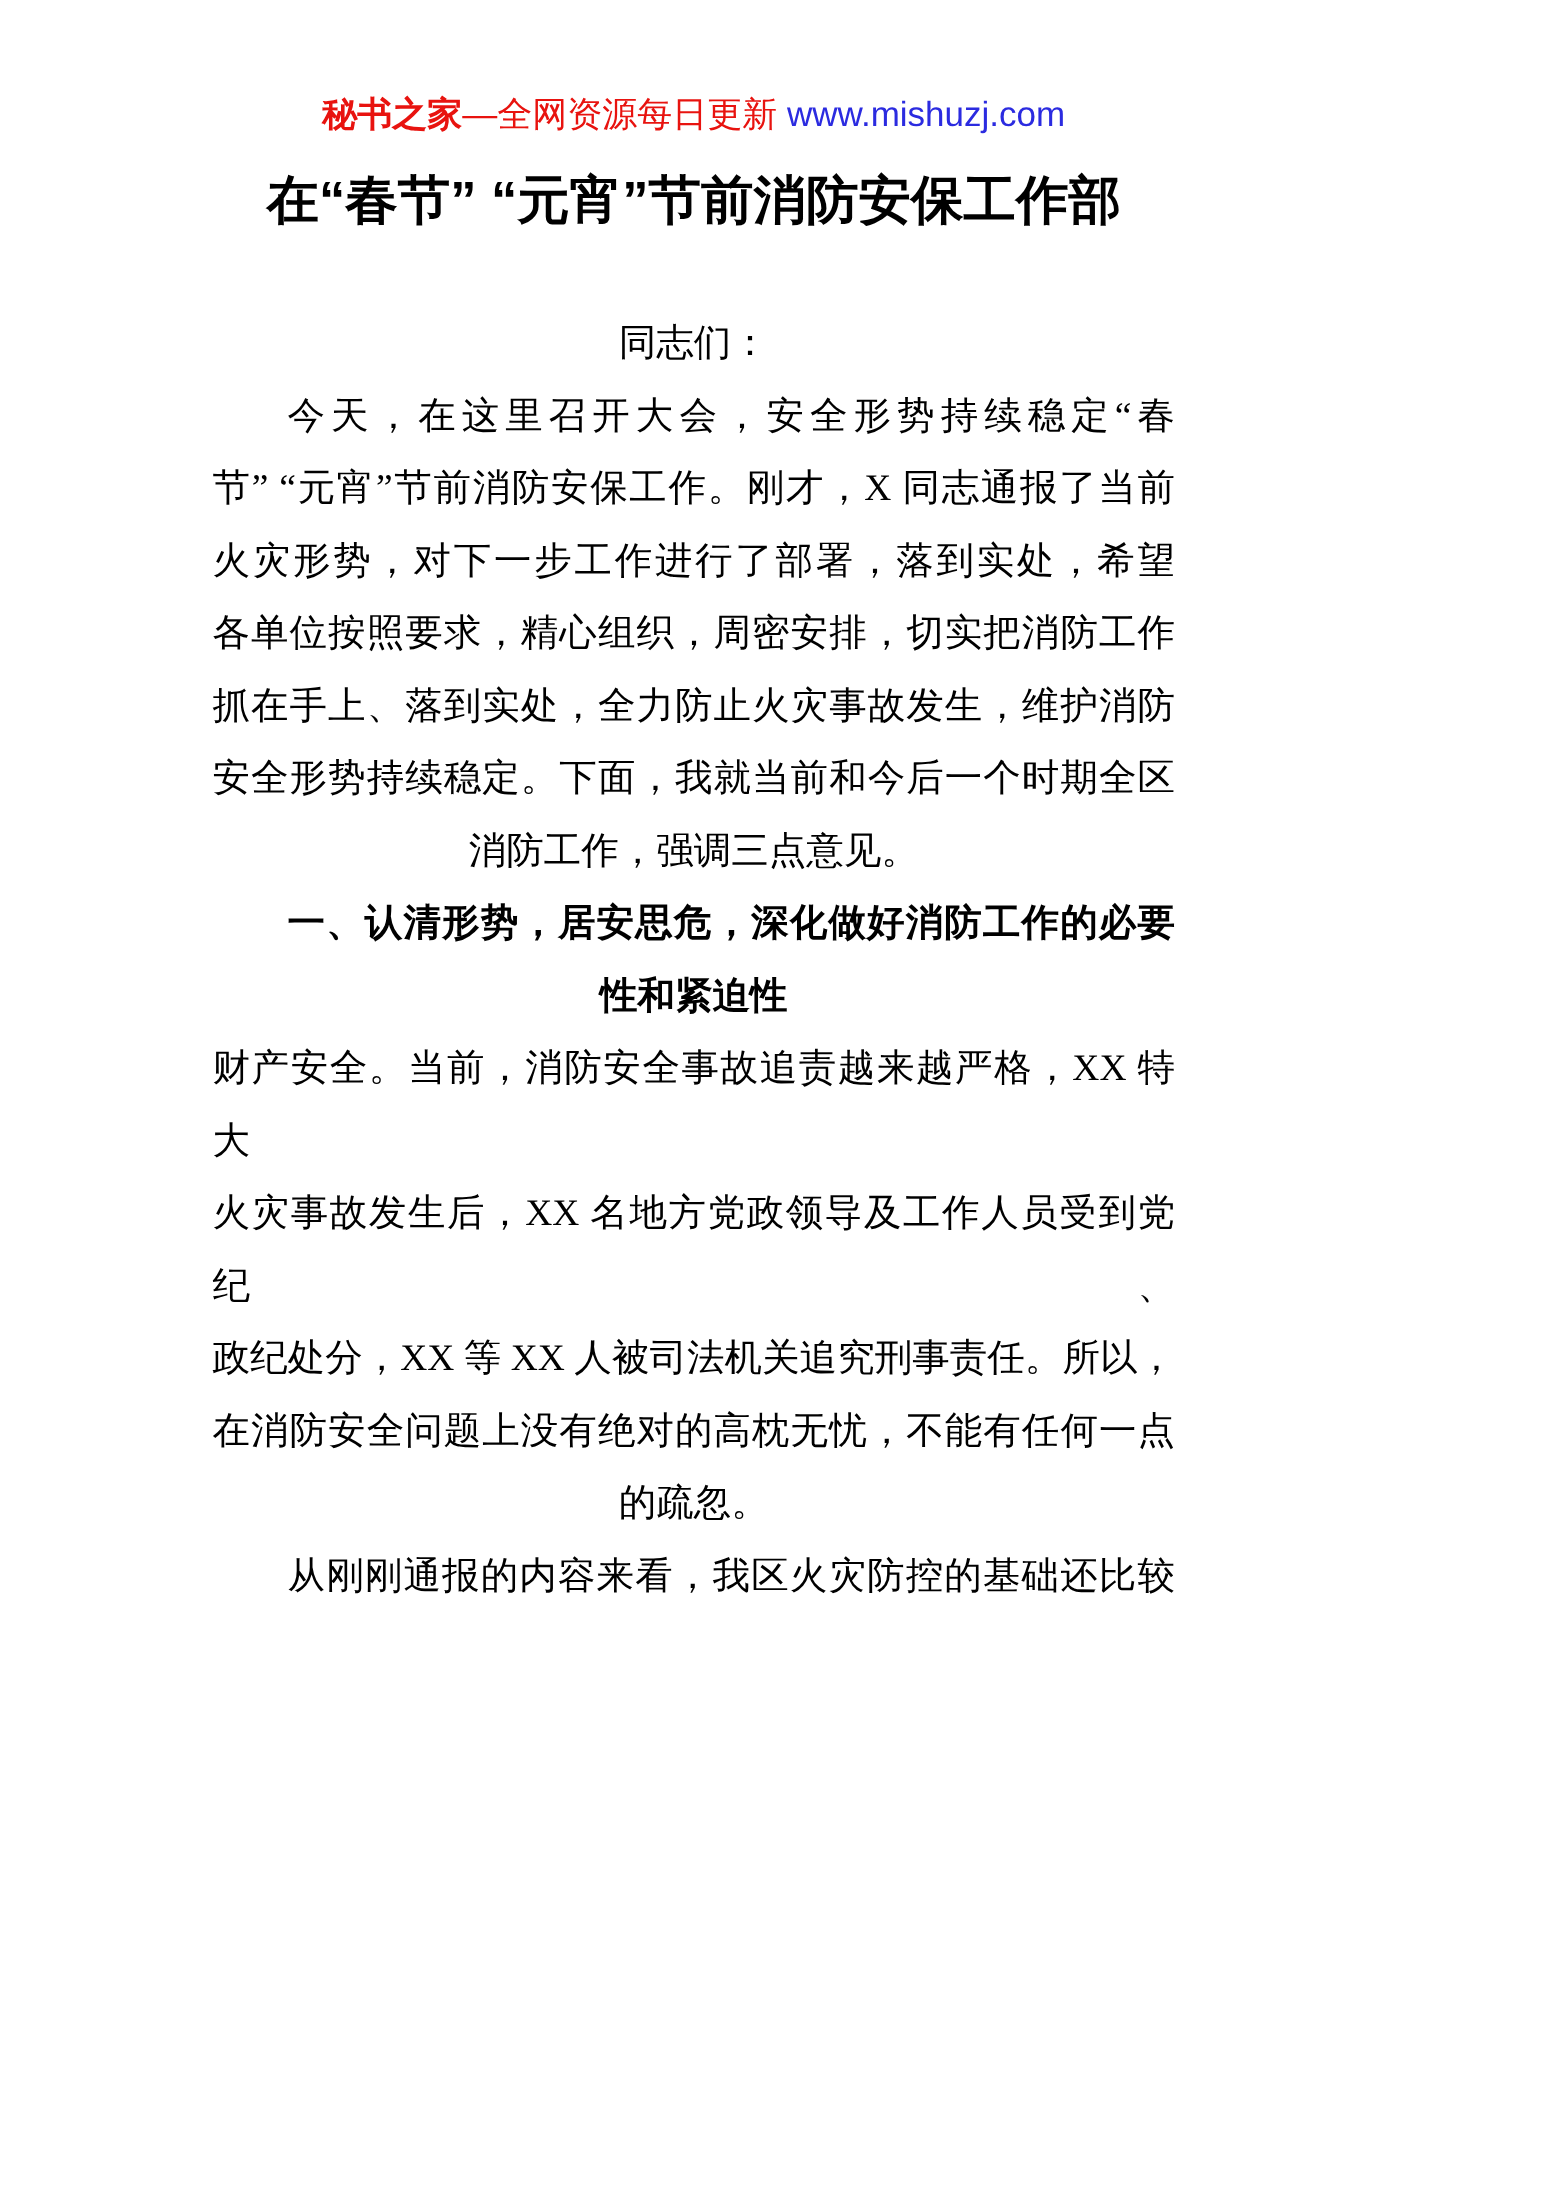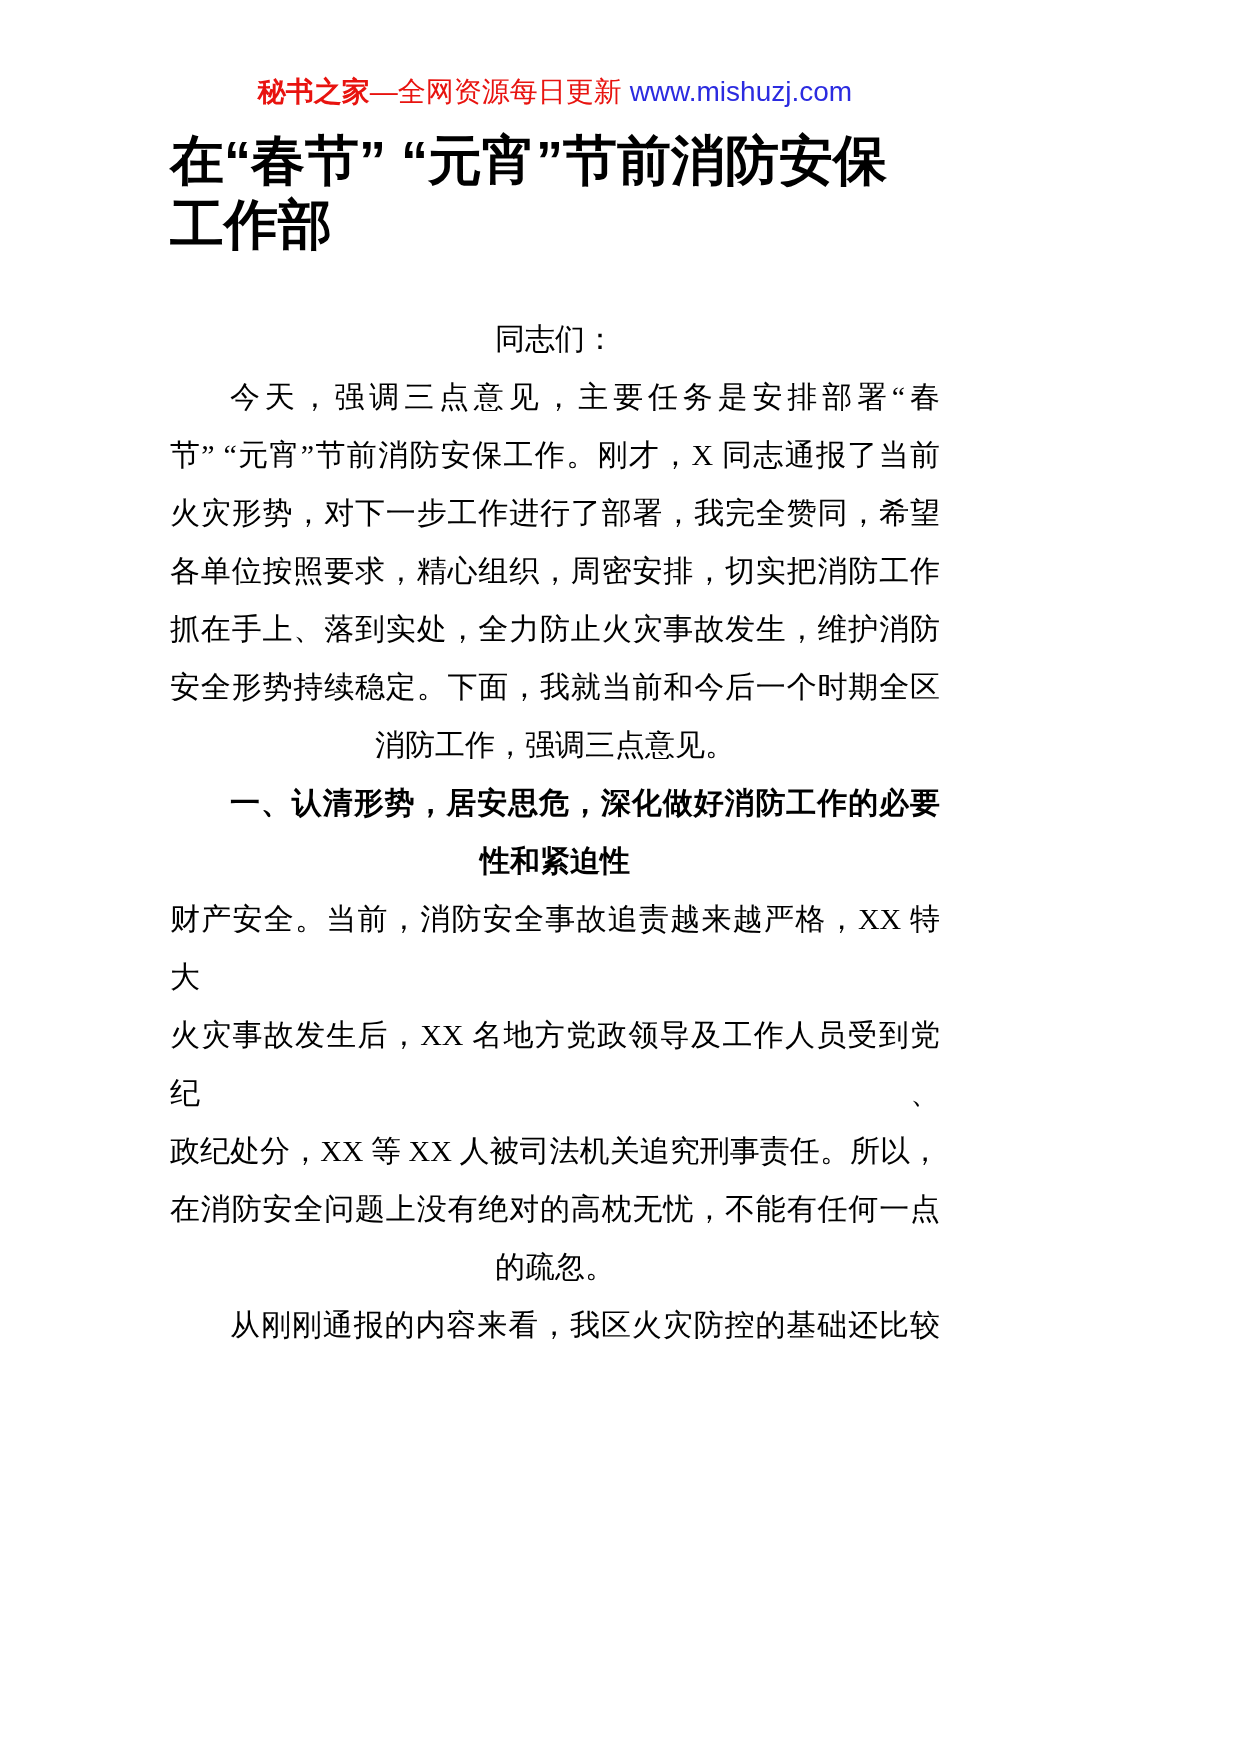--- a/index.html
+++ b/index.html
@@ -37,21 +37,22 @@
     font-weight: 400;
   }
   .site-url {
     color: var(--link-blue, #2b2be0);
     font-weight: 400;
     cursor: pointer;
   }
 
   
   .doc-title {
-    font-size: 54px;
+    text-align: center;
+    font-size: 42px;
     line-height: 64px;
     font-weight: 700;
     font-family: "Liberation Sans", sans-serif;
     margin-bottom: 54px;
   }
   .doc-title .title-line { display: block; }
 
   
   .doc-body {
     font-size: 30px;
@@ -84,23 +85,23 @@
 
   <h1 class="doc-title">
     <span class="title-line">在“春节” “元宵”节前消防安保工作部</span>
   </h1>
 
   <div class="doc-body">
 
     <div class="line">同志们：</div>
 
     <div class="para">
-      <div class="line just indent">今天，强调三点意见，主要任务是安排部署“春</div>
+      <div class="line just indent">今天，在这里召开大会，安全形势持续稳定“春</div>
       <div class="line just">节” “元宵”节前消防安保工作。刚才，X 同志通报了当前</div>
-      <div class="line just">火灾形势，对下一步工作进行了部署，我完全赞同，希望</div>
+      <div class="line just">火灾形势，对下一步工作进行了部署，落到实处，希望</div>
       <div class="line just">各单位按照要求，精心组织，周密安排，切实把消防工作</div>
       <div class="line just">抓在手上、落到实处，全力防止火灾事故发生，维护消防</div>
       <div class="line just">安全形势持续稳定。下面，我就当前和今后一个时期全区</div>
       <div class="line">消防工作，强调三点意见。</div>
     </div>
 
     <div class="para">
       <div class="line just indent bold">一、认清形势，居安思危，深化做好消防工作的必要</div>
       <div class="line bold">性和紧迫性</div>
     </div>

